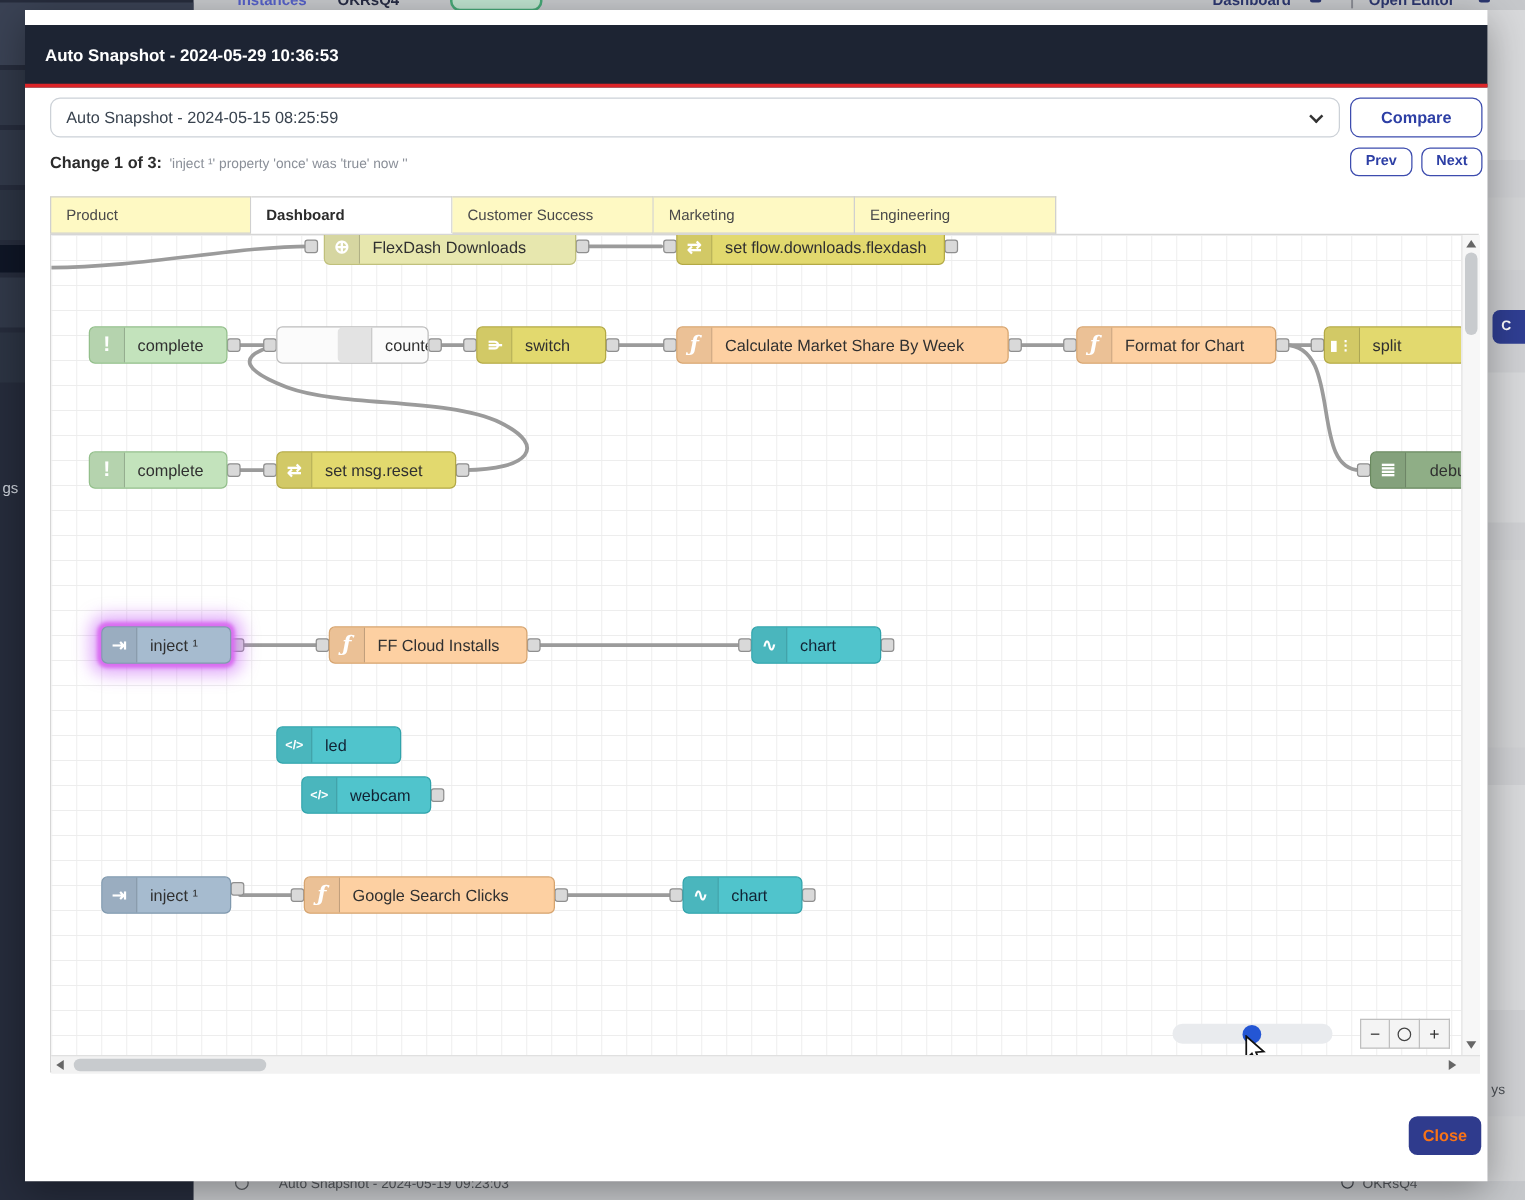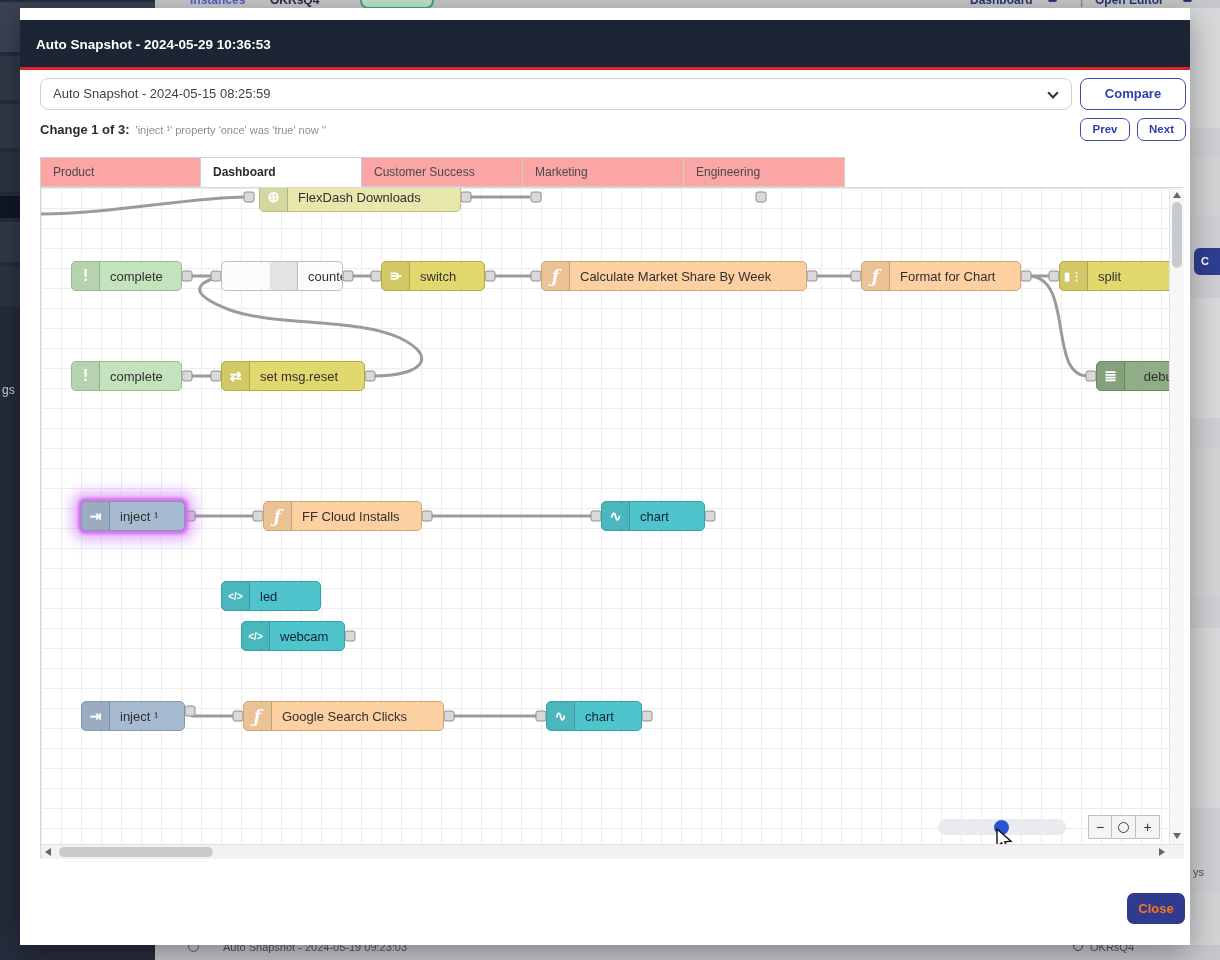--- a/index.html
+++ b/index.html
@@ -38,21 +38,21 @@
   .btn-line { position:absolute; background:#fff; border:1.5px solid #3d4cae; color:#2d3fa5; font-weight:bold; text-align:center; cursor:pointer; }
   .b-compare { left:1060px; top:70px; width:106px; height:32px; border-radius:8px; font-size:13px; line-height:29px; }
   .b-prev { left:1060px; top:110px; width:50px; height:23px; border-radius:7px; font-size:11.5px; line-height:20px; }
   .b-next { left:1117px; top:110px; width:49px; height:23px; border-radius:7px; font-size:11.5px; line-height:20px; }
   .m-change { position:absolute; left:20px; top:114px; font-size:13px; font-weight:bold; color:#2c2c2c; }
   .m-change em { font-style:normal; font-weight:normal; font-size:11px; color:#8a8f98; margin-left:6px; }
   .b-close { position:absolute; left:1107px; top:885px; width:58px; height:31px; background:#2f3b8d; color:#f97316; font-size:13px; font-weight:bold; border-radius:7px; text-align:center; line-height:31px; cursor:pointer; }
 
   
   .tabs { position:absolute; left:20px; top:149px; display:flex; }
-  .tab { width:161px; height:30px; background:#fca5a5; border:1px solid #d0d0d0; border-left:none; color:#4a4a4a; font-size:12px; line-height:28px; padding-left:12px; cursor:pointer; }
+  .tab { width:161px; height:30px; background:#fef9c3; border:1px solid #d0d0d0; border-left:none; color:#4a4a4a; font-size:12px; line-height:28px; padding-left:12px; cursor:pointer; }
   .tab:first-child { border-left:1px solid #d0d0d0; }
   .tab.active { background:#fff; border-bottom:1px solid #fff; color:#2b2b2b; font-weight:bold; }
 
   
   .cwrap { position:absolute; left:20px; top:179px; width:1143px; height:671px; border:1px solid #d6d6d6; }
   .canvas { position:absolute; left:0; top:0; width:1128px; height:656px; overflow:hidden; background-color:#fff;
     background-image:linear-gradient(to right,#ededed 1px,transparent 1px),linear-gradient(to bottom,#ededed 1px,transparent 1px);
     background-size:20px 20px; }
   .vscroll { position:absolute; left:1128px; top:0; width:15px; height:656px; background:#f7f7f7; border-left:1px solid #e3e3e3; }
   .vthumb { position:absolute; left:2px; top:14px; width:10px; height:66px; background:#c8cbce; border-radius:5px; }
@@ -212,20 +212,24 @@
             <rect x="403" y="523" width="10" height="10" rx="2"></rect>
           <rect x="495" y="523" width="10" height="10" rx="2"></rect>
             <rect x="601" y="523" width="10" height="10" rx="2"></rect>
         </g>
       </svg>
 
       <div class="node c-pale" style="left:218px;top:-6px;width:202px;">
         <span class="nicon i-globe"></span>
         <span class="nlabel">FlexDash Downloads</span>
       </div>
+      <div class="node c-yellow" style="left:500px;top:-6px;width:215px;">
+        <span class="nicon i-change"></span>
+        <span class="nlabel">set flow.downloads.flexdash</span>
+      </div>
       <div class="node c-green" style="left:30px;top:73px;width:111px;">
         <span class="nicon i-excl"></span>
         <span class="nlabel">complete</span>
       </div>
       <div class="node c-white" style="left:180px;top:73px;width:122px;padding-left:48px;">
         <span class="nicon" style="background:#e3e3e3;"></span>
         <span class="nlabel" style="margin:0 auto;">counter</span>
       </div>
       <div class="node c-yellow" style="left:340px;top:73px;width:104px;">
         <span class="nicon i-switch"></span>

